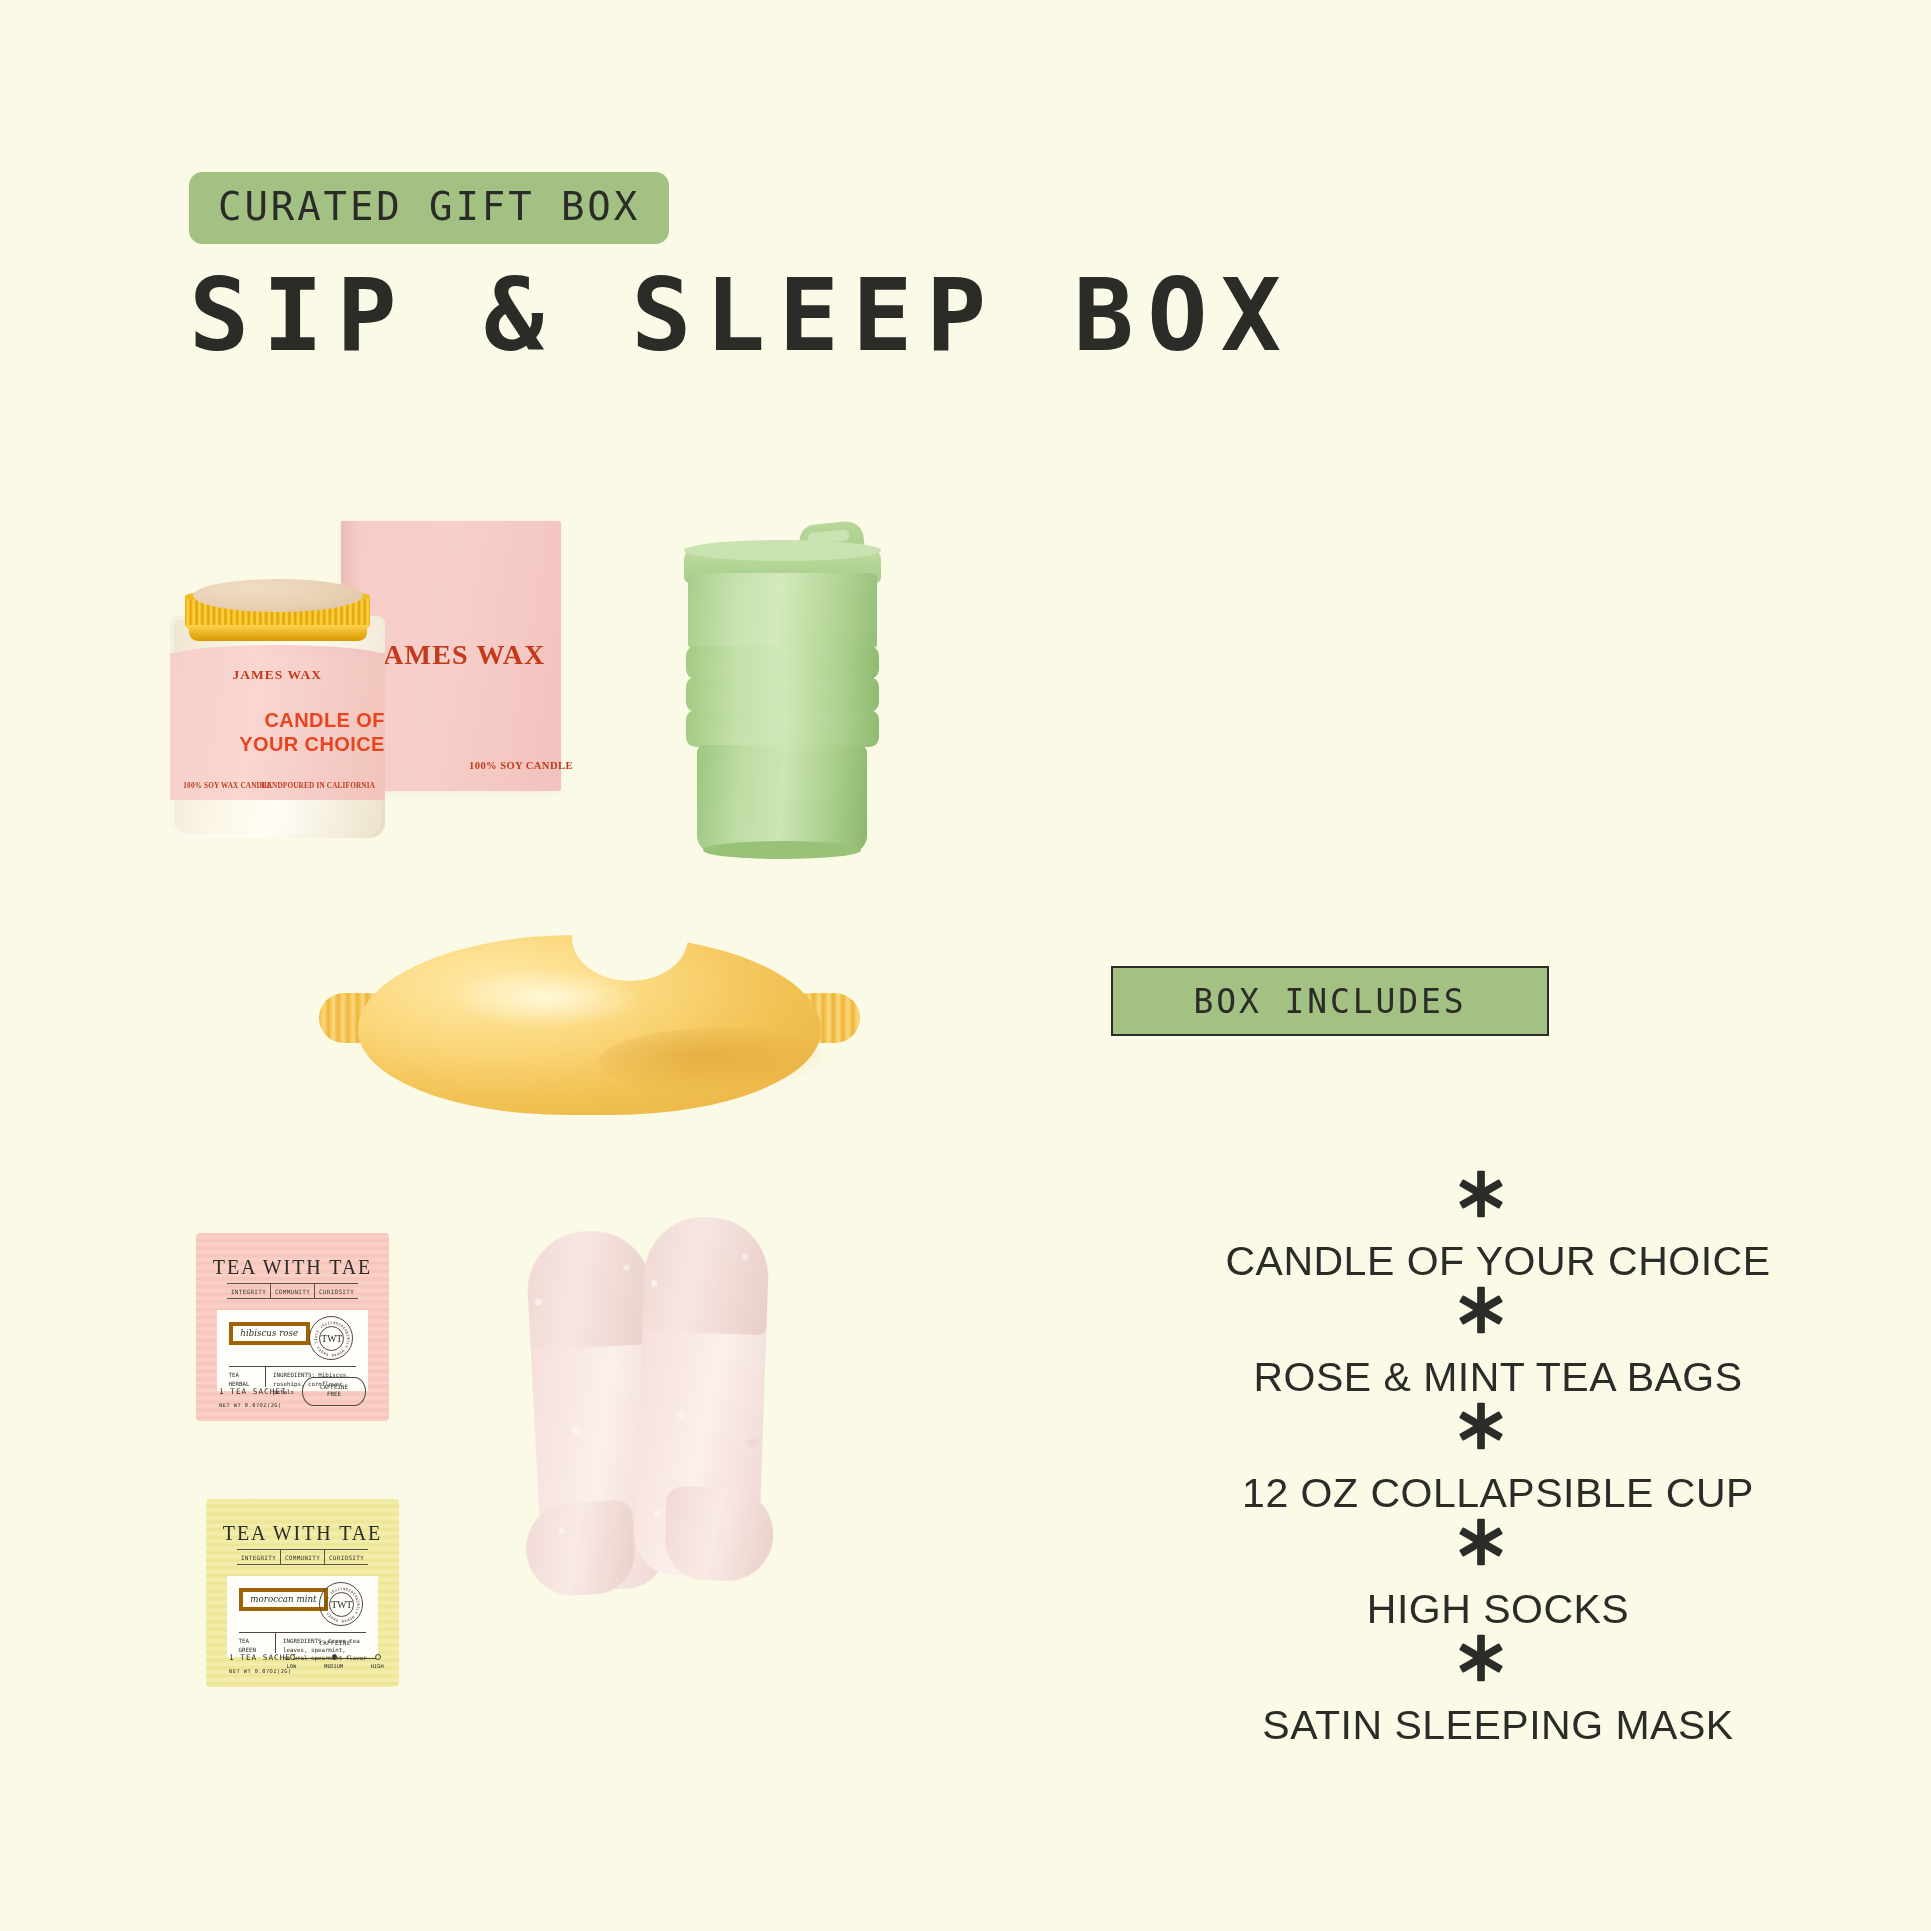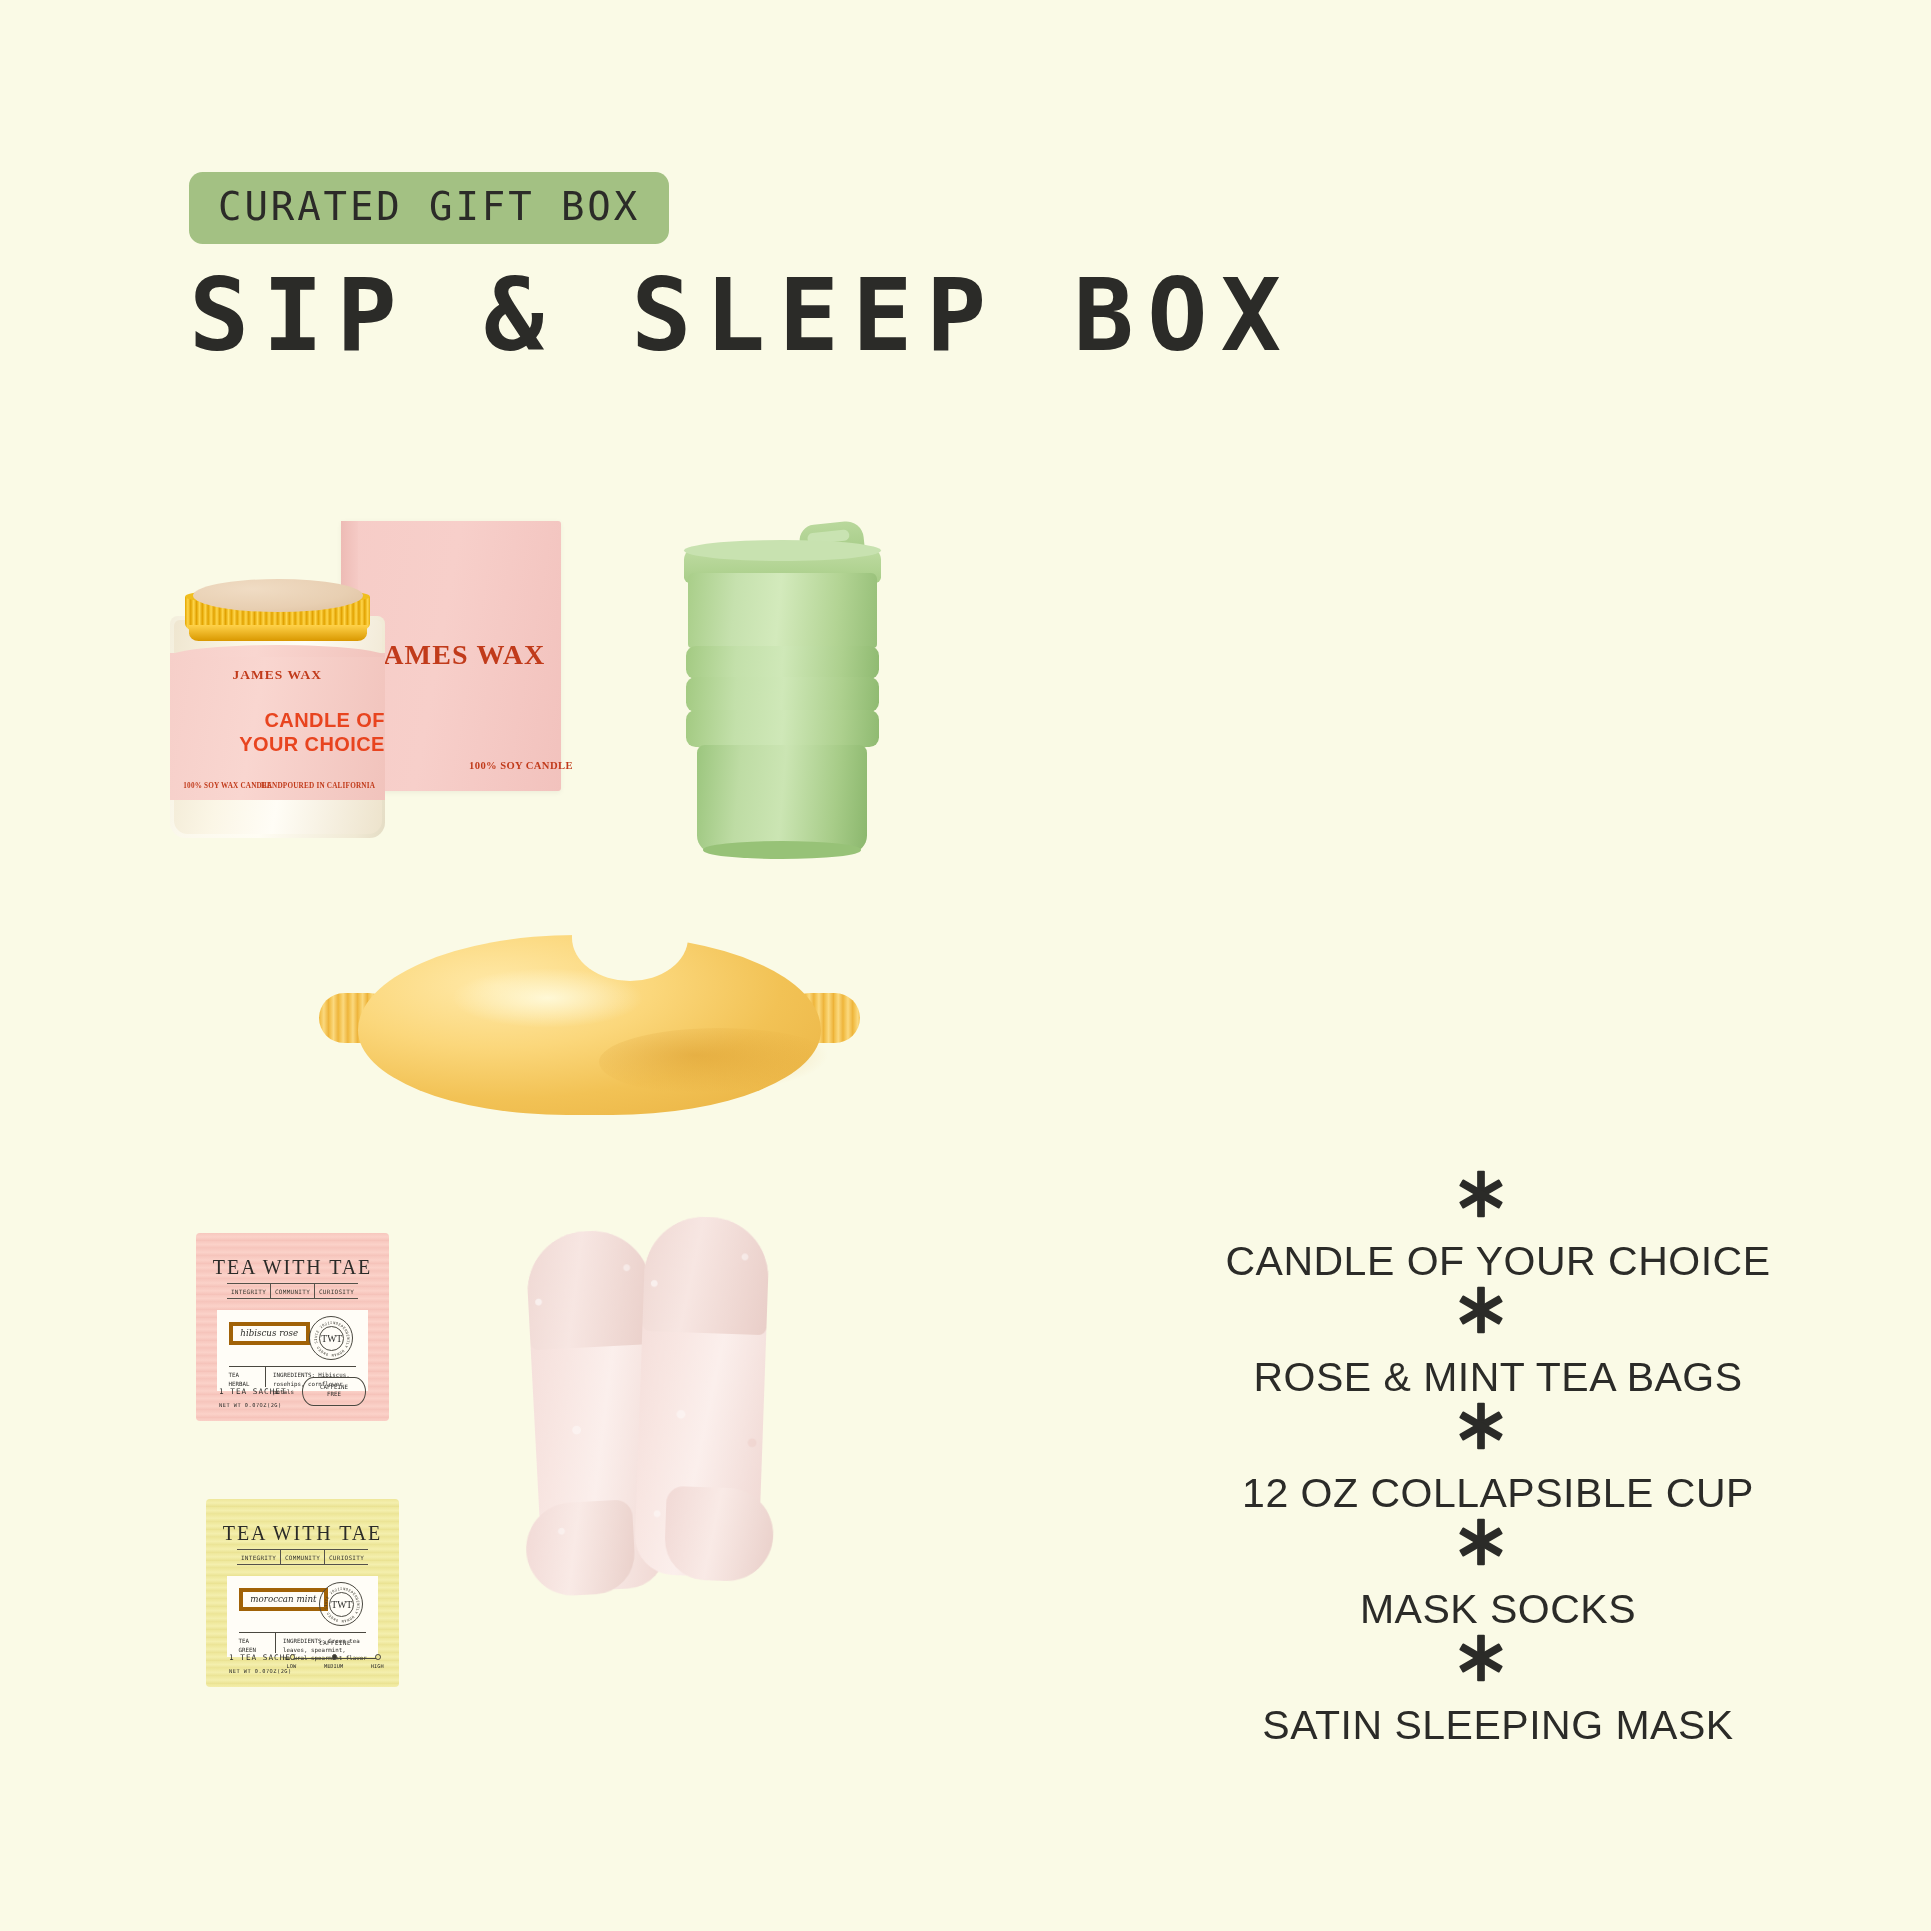--- a/index.html
+++ b/index.html
@@ -531,20 +531,21 @@
       <div class="foot"></div>
       <div class="fuzz"></div>
     </div>
     <div class="sock right">
       <div class="cuff"></div>
       <div class="foot"></div>
       <div class="fuzz"></div>
     </div>
   </div>
 
+  <div class="includes-head">BOX INCLUDES</div>
 
   <div class="includes-list">
     <div class="inc-row">
       <span class="inc-ast">
         <svg width="54" height="54" viewBox="0 0 56 56">
             <g fill="#2B2B28">
               <rect x="24" y="4" width="8" height="48" rx="1"></rect>
               <rect x="24" y="4" width="8" height="48" rx="1" transform="rotate(60 28 28)"></rect>
               <rect x="24" y="4" width="8" height="48" rx="1" transform="rotate(120 28 28)"></rect>
             </g>
@@ -579,21 +580,21 @@
     <div class="inc-row">
       <span class="inc-ast">
         <svg width="54" height="54" viewBox="0 0 56 56">
             <g fill="#2B2B28">
               <rect x="24" y="4" width="8" height="48" rx="1"></rect>
               <rect x="24" y="4" width="8" height="48" rx="1" transform="rotate(60 28 28)"></rect>
               <rect x="24" y="4" width="8" height="48" rx="1" transform="rotate(120 28 28)"></rect>
             </g>
           </svg>
       </span>
-      <span class="inc-label">MASK SOCKS</span>
+      <span class="inc-label">HIGH SOCKS</span>
     </div>
     <div class="inc-row">
       <span class="inc-ast">
         <svg width="54" height="54" viewBox="0 0 56 56">
             <g fill="#2B2B28">
               <rect x="24" y="4" width="8" height="48" rx="1"></rect>
               <rect x="24" y="4" width="8" height="48" rx="1" transform="rotate(60 28 28)"></rect>
               <rect x="24" y="4" width="8" height="48" rx="1" transform="rotate(120 28 28)"></rect>
             </g>
           </svg>

